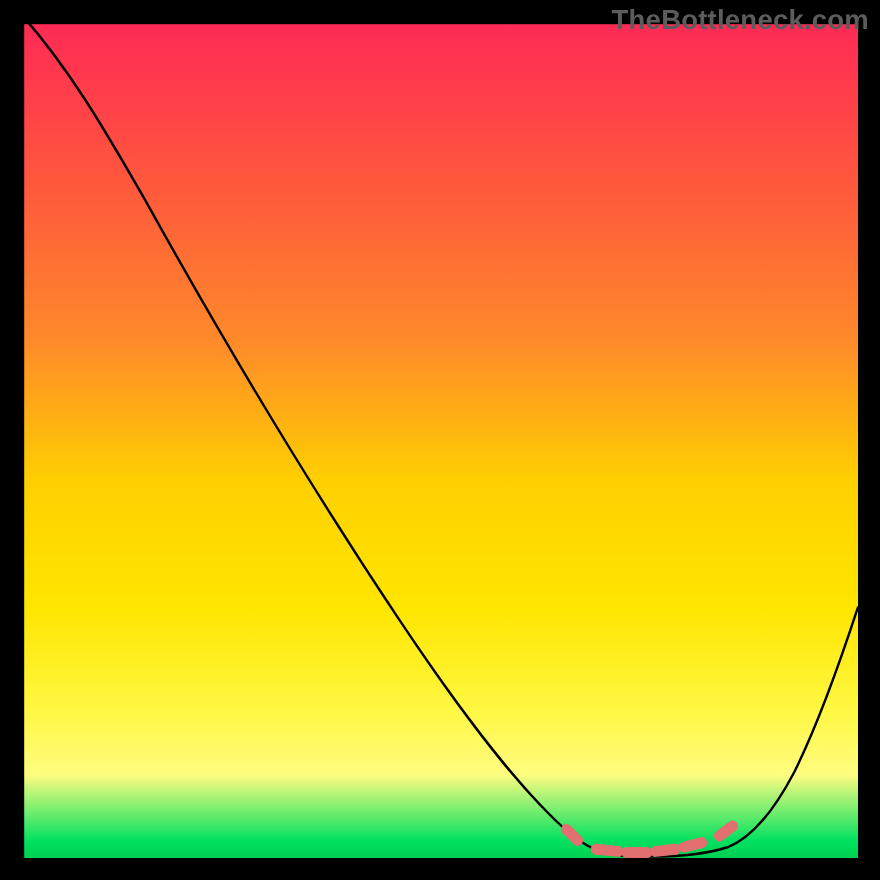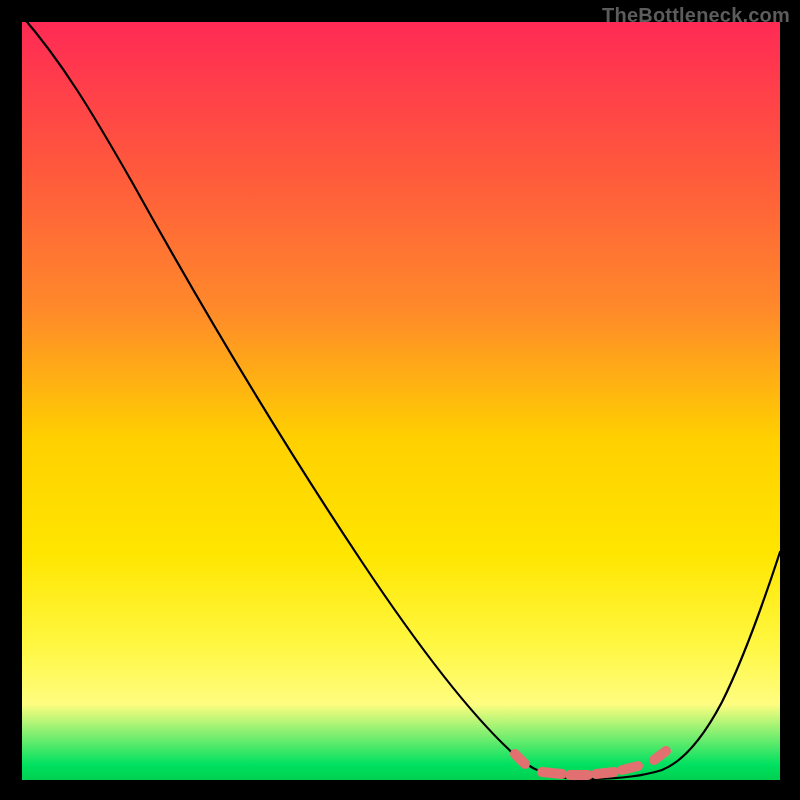--- a/index.html
+++ b/index.html
@@ -32,21 +32,21 @@
       #fff740 82%,
       #fffd80 90%,
       #00e060 98%,
       #00d050 100%);
   }
   #attribution {
     position: absolute;
     top: 4px;
     right: 10px;
     color: #5c5c5c;
-    font-size: 20px;
+    font-size: 25px;
     font-weight: 600;
     letter-spacing: 0.2px;
   }
   svg.curve {
     position: absolute;
     left: 0; top: 0;
     width: 758px; height: 758px;
     overflow: visible;
   }
   .curve path {

